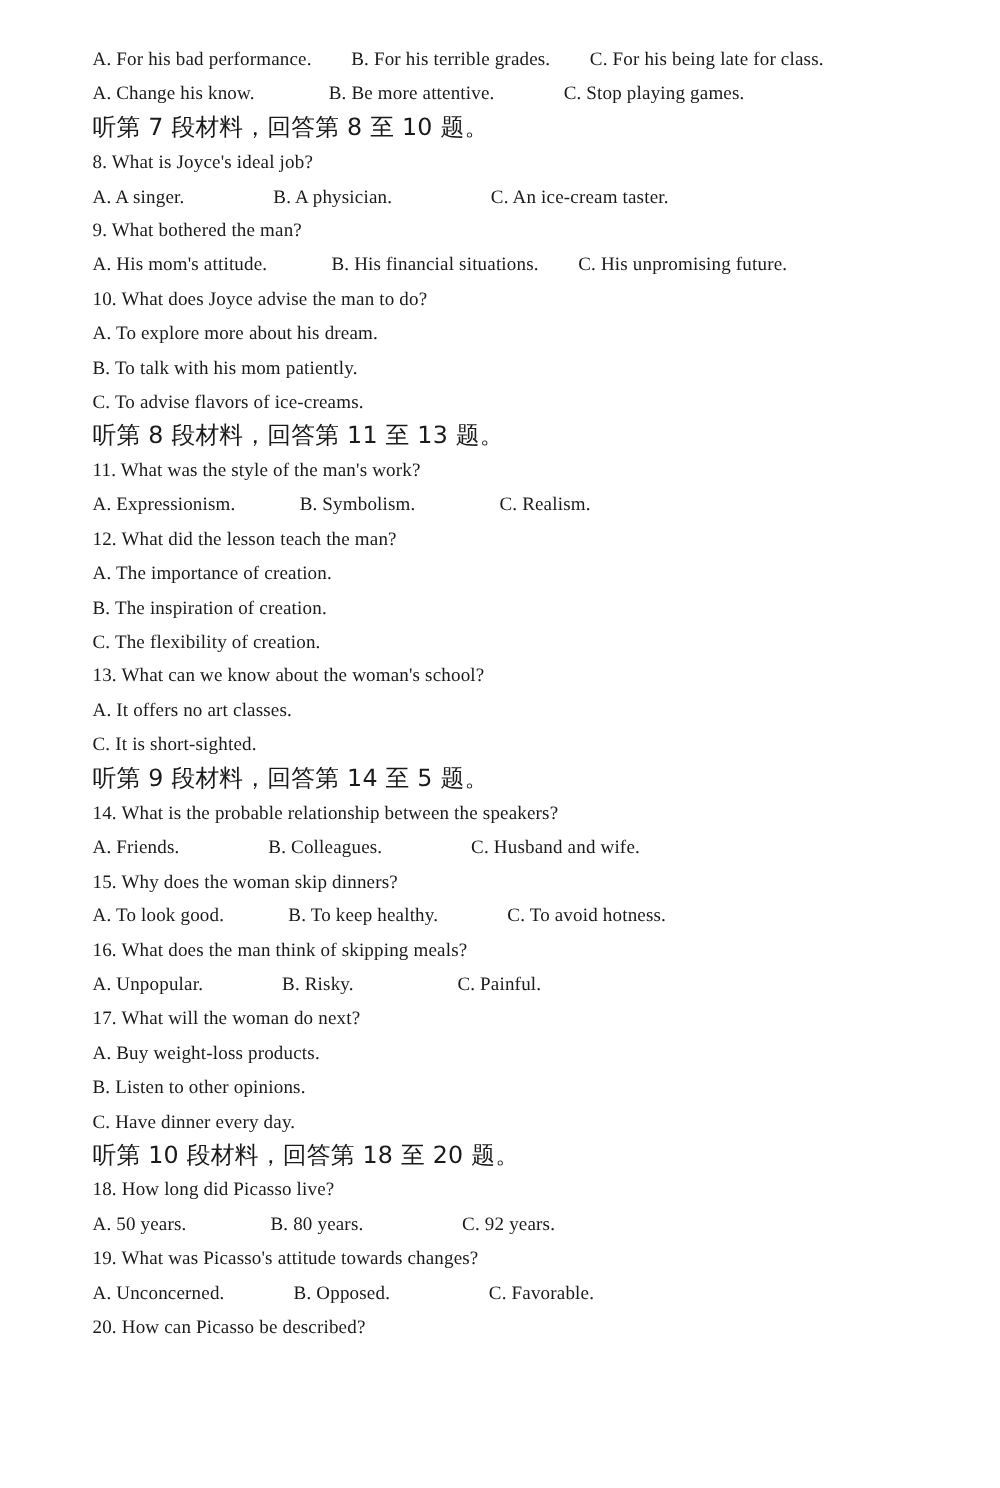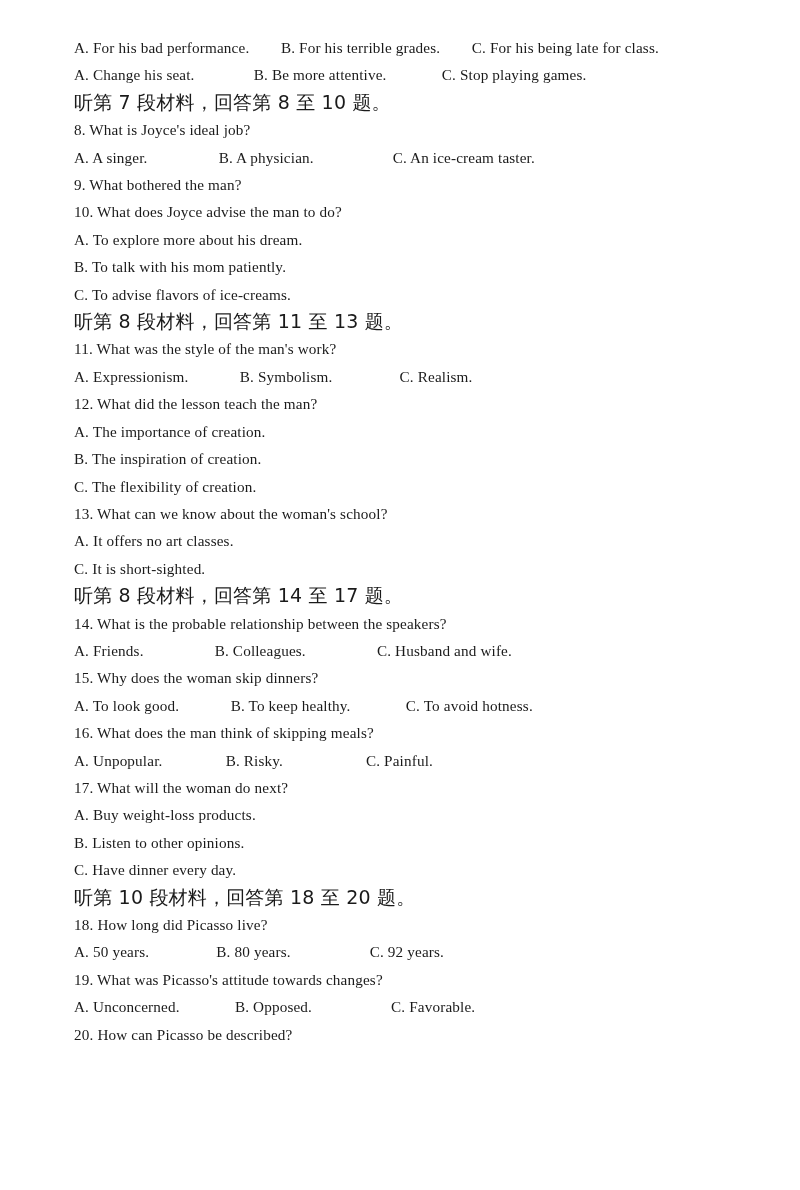--- a/index.html
+++ b/index.html
@@ -38,40 +38,41 @@
   .opts {
     padding-left: 12px;
   }
 </style>
 </head>
 <body>
 
 <div class="page">
 
   <div class="line opts">A. For his bad performance.        B. For his terrible grades.        C. For his being late for class.</div>
-  <div class="line opts">A. Change his seat.               B. Be more attentive.              C. Stop playing games.</div>
+  <div class="line opts">A. Change his know.               B. Be more attentive.              C. Stop playing games.</div>
   <div class="line cn">听第 7 段材料，回答第 8 至 10 题。</div>
   <div class="line indent">8. What is Joyce's ideal job?</div>
   <div class="line opts">A. A singer.                  B. A physician.                    C. An ice-cream taster.</div>
   <div class="line indent">9. What bothered the man?</div>
+  <div class="line opts">A. His mom's attitude.             B. His financial situations.        C. His unpromising future.</div>
   <div class="line indent">10. What does Joyce advise the man to do?</div>
   <div class="line opts">A. To explore more about his dream.</div>
   <div class="line opts">B. To talk with his mom patiently.</div>
   <div class="line opts">C. To advise flavors of ice-creams.</div>
   <div class="line cn">听第 8 段材料，回答第 11 至 13 题。</div>
   <div class="line indent">11. What was the style of the man's work?</div>
   <div class="line opts">A. Expressionism.             B. Symbolism.                 C. Realism.</div>
   <div class="line indent">12. What did the lesson teach the man?</div>
   <div class="line opts">A. The importance of creation.</div>
   <div class="line opts">B. The inspiration of creation.</div>
   <div class="line opts">C. The flexibility of creation.</div>
   <div class="line indent">13. What can we know about the woman's school?</div>
   <div class="line opts">A. It offers no art classes.</div>
   <div class="line opts">C. It is short-sighted.</div>
-  <div class="line cn">听第 8 段材料，回答第 14 至 17 题。</div>
+  <div class="line cn">听第 9 段材料，回答第 14 至 5 题。</div>
   <div class="line indent">14. What is the probable relationship between the speakers?</div>
   <div class="line opts">A. Friends.                  B. Colleagues.                  C. Husband and wife.</div>
   <div class="line indent">15. Why does the woman skip dinners?</div>
   <div class="line opts">A. To look good.             B. To keep healthy.              C. To avoid hotness.</div>
   <div class="line indent">16. What does the man think of skipping meals?</div>
   <div class="line opts">A. Unpopular.                B. Risky.                     C. Painful.</div>
   <div class="line indent">17. What will the woman do next?</div>
   <div class="line opts">A. Buy weight-loss products.</div>
   <div class="line opts">B. Listen to other opinions.</div>
   <div class="line opts">C. Have dinner every day.</div>

